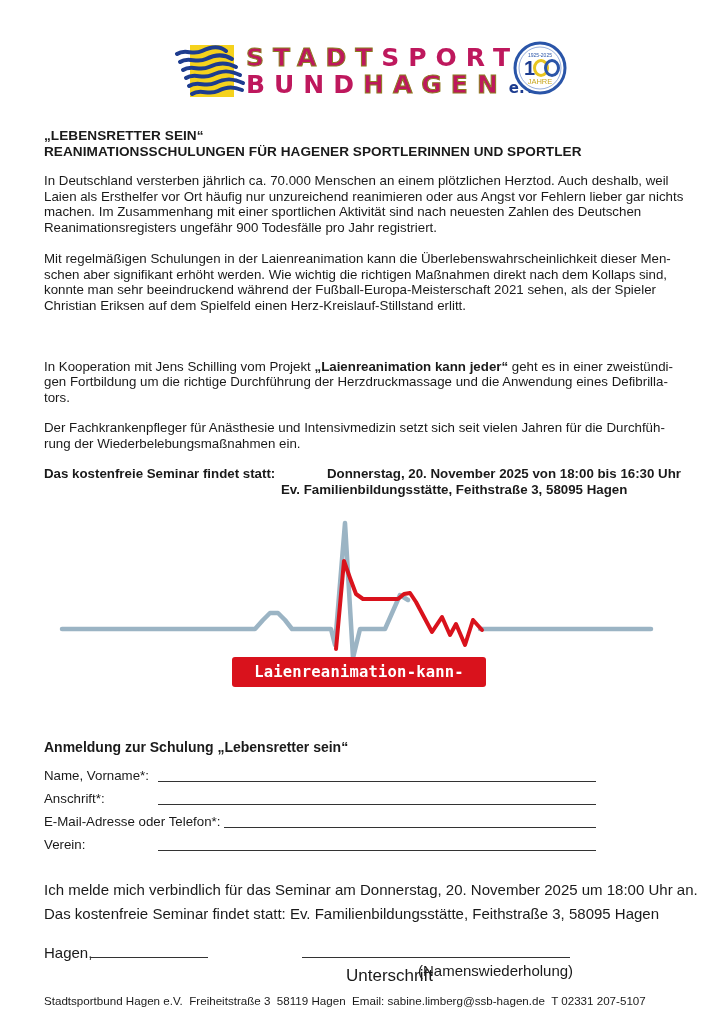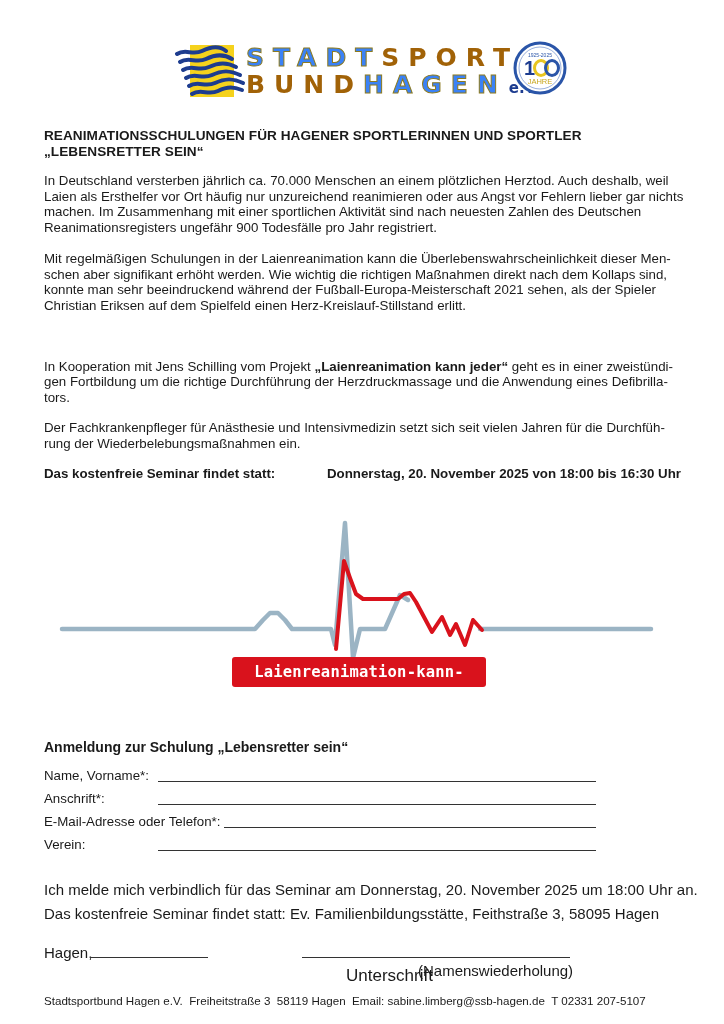--- a/index.html
+++ b/index.html
@@ -2,22 +2,22 @@
 <html><head>
 <meta charset="utf-8">
 <style>
   html, body { margin: 0; padding: 0; background: #ffffff; }
   body { width: 724px; height: 1024px; position: relative; overflow: hidden;
          font-family: "Liberation Sans", sans-serif; color: #1a1a1a; }
   .abs { position: absolute; }
   .logo-wrap { left: 174px; top: 42px; width: 400px; height: 60px; }
   .logo-text { font-family: "DejaVu Sans", sans-serif; font-weight: bold; letter-spacing: 9px;
                font-size: 25px; line-height: 26px; white-space: nowrap; }
-  .y-txt { color: #3b82f6; -webkit-text-stroke: 1px #8c7a20; }
-  .b-txt { color: #a16207; }
+  .y-txt { color: #be185d; -webkit-text-stroke: 1px #8c7a20; }
+  .b-txt { color: #be185d; }
   .ev { font-size: 15px; letter-spacing: 0; color: #1d3c8f; margin-left: 2px; }
   .title { left: 44px; top: 128px; font-size: 13.6px; font-weight: bold; line-height: 15.5px; letter-spacing: 0.05px; }
   .para { left: 44px; width: 640px; font-size: 13.3px; line-height: 15.6px; }
   .para b { font-weight: bold; }
   .seminar { left: 44px; top: 466px; font-size: 13.3px; font-weight: bold; line-height: 15.8px; }
   .seminar .lbl { display: inline-block; width: 283px; }
   .seminar .row2 { padding-left: 237px; }
   .banner { left: 232px; top: 657px; width: 254px; height: 30px; background: #d9121c; border-radius: 3px;
             color: #ffffff; font-family: "DejaVu Sans Mono", monospace; font-weight: bold;
             font-size: 15.5px; line-height: 30px; text-align: center; letter-spacing: 0.2px; }
@@ -57,39 +57,40 @@
     <circle cx="28" cy="28" r="21" fill="none" stroke="#7f9bd0" stroke-width="0.8"></circle>
     <text x="28" y="17" text-anchor="middle" font-family="Liberation Sans, sans-serif" font-size="5" fill="#2a55a8">1925-2025</text>
     <text x="12" y="35" font-family="Liberation Sans, sans-serif" font-weight="bold" font-size="20" fill="#1d3c8f">1</text>
     <ellipse cx="29" cy="28" rx="6.5" ry="7.5" fill="none" stroke="#e8c520" stroke-width="3"></ellipse>
     <ellipse cx="40" cy="28" rx="6.5" ry="7.5" fill="none" stroke="#2a55a8" stroke-width="3"></ellipse>
     <text x="28" y="44" text-anchor="middle" font-family="Liberation Sans, sans-serif" font-size="7.5" fill="#c9a820">JAHRE</text>
   </svg>
 </div>
 
 <div class="abs title">
+  <div>„LEBENSRETTER SEIN“</div>
   <div>REANIMATIONSSCHULUNGEN FÜR HAGENER SPORTLERINNEN UND SPORTLER</div>
-  <div>„LEBENSRETTER SEIN“</div>
 </div>
 
 <div class="abs para" style="top:173px">In Deutschland versterben jährlich ca. 70.000 Menschen an einem plötzlichen Herztod. Auch deshalb, weil Laien als Ersthelfer vor Ort häufig nur unzureichend reanimieren oder aus Angst vor Fehlern lieber gar nichts machen. Im Zusammenhang mit einer sportlichen Aktivität sind nach neuesten Zahlen des Deutschen Reanimationsregisters ungefähr 900 Todesfälle pro Jahr registriert.</div>
 
 <div class="abs para" style="top:251px">
   <span>Mit regelmäßigen Schulungen in der Laienreanimation kann die Überlebenswahrscheinlichkeit dieser Men-schen aber signifikant erhöht werden. Wie wichtig die richtigen Maßnahmen direkt nach dem Kollaps sind, konnte man sehr beeindruckend während der Fußball-Europa-Meisterschaft 2021 sehen, als der Spieler Christian Eriksen auf dem Spielfeld einen Herz-Kreislauf-Stillstand erlitt.</span><br>
 </div>
 
 <div class="abs para" style="top:343px">
   <br>
   <span>In Kooperation mit Jens Schilling vom Projekt </span><b>„Laienreanimation kann jeder“</b><span> geht es in einer zweistündi-gen Fortbildung um die richtige Durchführung der Herzdruckmassage und die Anwendung eines Defibrilla-tors.</span>
 </div>
 
 <div class="abs para" style="top:420px">Der Fachkrankenpfleger für Anästhesie und Intensivmedizin setzt sich seit vielen Jahren für die Durchfüh-rung der Wiederbelebungsmaßnahmen ein.</div>
 
 <div class="abs seminar">
   <div><span class="lbl">Das kostenfreie Seminar findet statt:</span><span>Donnerstag, 20. November 2025 von 18:00 bis 16:30 Uhr</span></div>
+  <div class="row2">Ev. Familienbildungsstätte, Feithstraße 3, 58095 Hagen</div>
 </div>
 
 <svg class="abs" style="left:0;top:0" width="724" height="720">
   <polyline fill="none" stroke="#9bb4c4" stroke-width="4.5" stroke-linejoin="round" stroke-linecap="round" points="62,629 255,629 263,620 270,613 278,613 285,620 292,629 331,629 335,645 345,523 353,658 360,629 385,629 400,595 408,600"></polyline>
   <polyline fill="none" stroke="#9bb4c4" stroke-width="4.5" stroke-linecap="round" points="480,629 651,629"></polyline>
   <polyline fill="none" stroke="#d9121c" stroke-width="4" stroke-linejoin="round" stroke-linecap="round" points="336,649 344,561 350,578 356,594 363,599 398,599 404,594 410,593 416,602 432,632 442,617 450,635 456,624 465,645 473,620 482,630"></polyline>
 </svg>
 <div class="abs banner">Laienreanimation-kann-jeder</div>
 
 <div class="abs form-title">Anmeldung zur Schulung „Lebensretter sein“</div>

